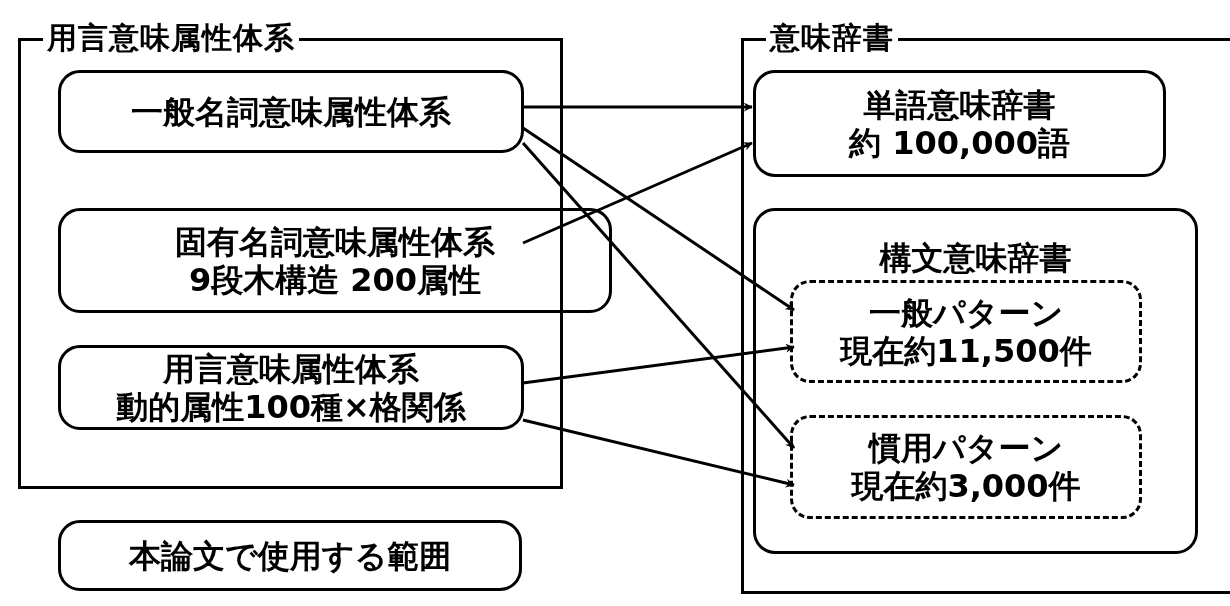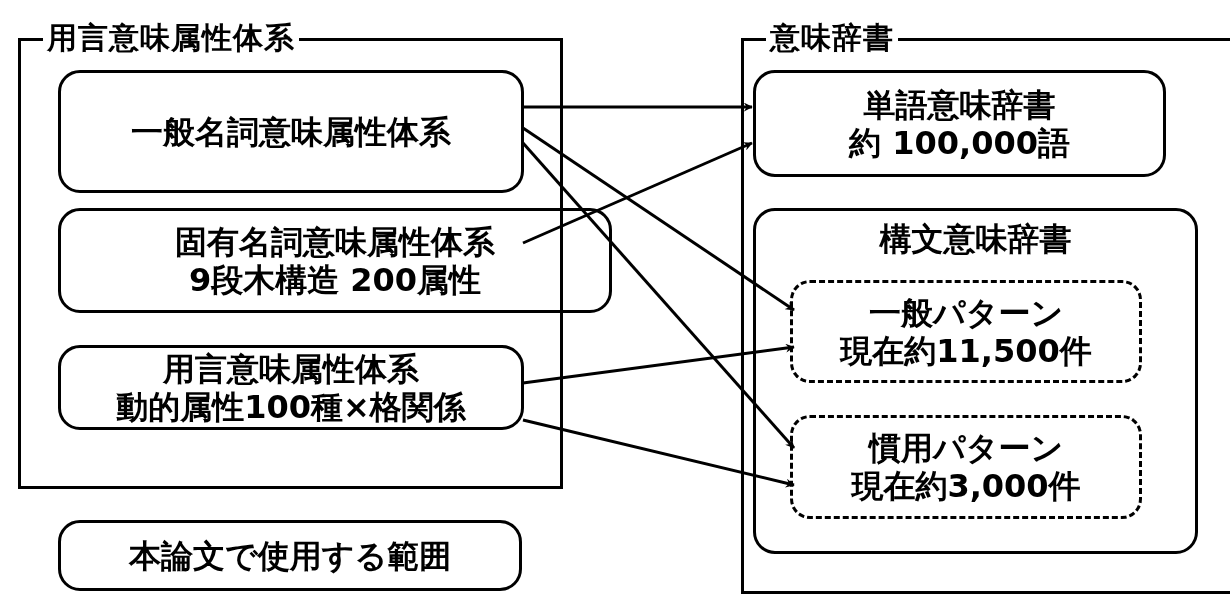--- a/index.html
+++ b/index.html
@@ -8,31 +8,31 @@
     .group { position: absolute; border: 3px solid #000; box-sizing: border-box; }
     .group-title { position: absolute; top: -20px; left: 22px; background: #fff;
                    padding: 0 4px; font-size: 30px; line-height: 34px; font-weight: bold;
                    letter-spacing: 1px; }
     .box { position: absolute; border: 3px solid #000; border-radius: 22px;
            box-sizing: border-box; background: transparent;
            display: flex; flex-direction: column; align-items: center; justify-content: center;
            font-size: 32px; line-height: 38px; font-weight: bold; text-align: center; }
     .box.dashed { border: 3px dashed #000; border-radius: 20px; }
     .box .line { white-space: nowrap; }
-    .box.container { justify-content: flex-start; padding-top: 9px; }
+    .box.container { justify-content: flex-start; padding-top: 28px; }
     svg.arrows { position: absolute; left: 0; top: 0; pointer-events: none; }
   </style>
 </head>
 <body>
 
 <div class="group" style="left:18px; top:38px; width:545px; height:451px;">
   <span class="group-title">用言意味属性体系</span>
 </div>
 
-<div class="box" style="left:58px; top:70px; width:466px; height:123px;gap:28px;">
+<div class="box" style="left:58px; top:70px; width:466px; height:83px;gap:28px;">
   <span class="line">一般名詞意味属性体系</span>
 </div>
 
 <div class="box" style="left:58px; top:208px; width:554px; height:105px;">
   <span class="line">固有名詞意味属性体系</span>
   <span class="line">9段木構造 200属性</span>
 </div>
 
 <div class="box" style="left:58px; top:345px; width:466px; height:85px;">
   <span class="line">用言意味属性体系</span>

